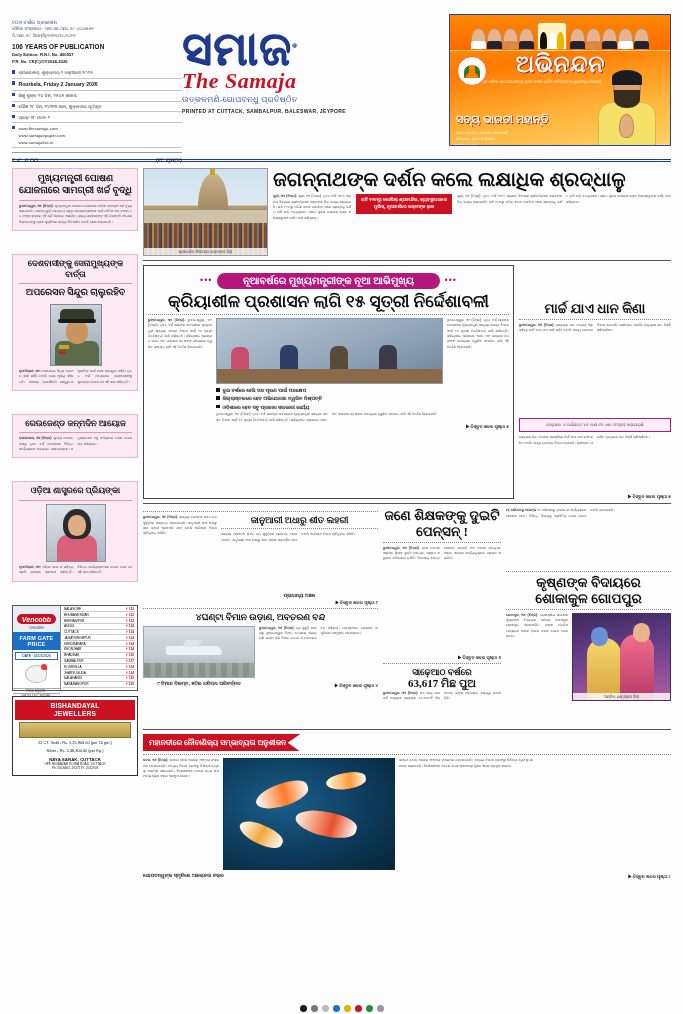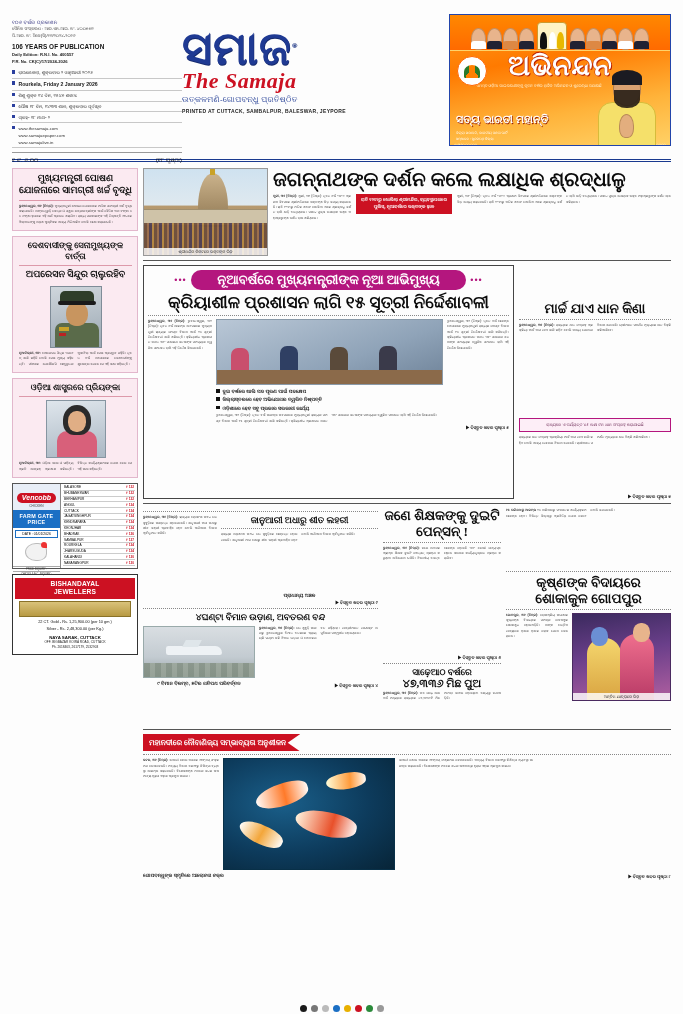--- a/index.html
+++ b/index.html
@@ -129,21 +129,21 @@
   }
   .jg { width:7px; height:17px; border-radius:50% 50% 2px 2px; }
   .jg.b { background:#111; } .jg.y { background:#e8b800; } .jg.w { background:#fff; }
   .ad-body { position: relative; height: 96px; }
   .ad-line1 {
     text-align:center; color:#fff; font-size:9px; font-weight:bold;
     margin-top:3px; text-shadow: .7px .7px 0 #a33;
   }
   .ad-line1 .yr { color:#ffe24a; font-size:11px; }
   .ad-big {
-    text-align:center; color:#fff; font-size:28px; font-weight:bold;
+    text-align:center; color:#fff; font-size:24px; font-weight:bold;
     line-height:1; margin-top:1px;
     text-shadow: 1px 1px 0 #bb2200, -.5px -.5px 0 #bb2200;
     font-family:"Liberation Serif", serif;
   }
   .ad-sm { text-align:center; color:#fff8e0; font-size:4px; line-height:1.35; margin-top:3px; padding:0 48px 0 6px; }
   .ad-name {
     position:absolute; left:6px; bottom:22px;
     color:#fff; font-size:11px; font-weight:bold;
     text-shadow: .8px .8px 0 #992200;
   }
@@ -176,21 +176,21 @@
   
   .content { display: flex; gap: 5px; margin-top: 6px; }
   .col-left { width: 126px; flex-shrink: 0; }
   .col-mid { flex: 1; }
 
   
   .pinkbox {
     background: #fbeaf1;
     border: 1px solid #e2b7cc;
     padding: 4px 5px 5px 6px;
-    margin-bottom: 5px;
+    margin-bottom: 23px;
   }
   .pb-head {
     text-align: center;
     color: #111;
     font-size: 9.5px;
     font-weight: bold;
     line-height: 1.25;
     font-family: "Liberation Serif", serif;
     border-bottom: .5px solid #d9a;
     padding-bottom: 3px;
@@ -249,21 +249,21 @@
   .hl-xl { font-size: 20px; }
   .hl-lg { font-size: 17px; }
   .hl-md { font-size: 13.5px; }
   .hl-sm { font-size: 11px; }
   .hl-xs { font-size: 9px; }
 
   .kicker {
     background: #b4167e;
     color: #fff;
     text-align: center;
-    font-size: 13px;
+    font-size: 10px;
     font-weight: bold;
     font-family: "Liberation Serif", serif;
     padding: 2px 26px;
     border-radius: 11px;
     display: inline-block;
     position: relative;
   }
   .kicker-wrap { text-align:center; margin-bottom: 3px; }
   .kdots { color:#b4167e; font-size:9px; letter-spacing:1px; vertical-align:middle; }
 
@@ -499,20 +499,27 @@
           <div class="of-capbrim"></div>
           <div class="of-badge"></div>
           <div class="of-badge2"></div>
         </div>
         <div class="body-text two">
           <b>ନୂଆଦିଲ୍ଲୀ, ୩୧:</b>
           <span>ଅପରେସନ ସିନ୍ଦୂର ଏଯାବତ୍ ଜାରି ରହିଛି ବୋଲି ସେନା ମୁଖ୍ୟ କହିଛନ୍ତି। ସୀମାରେ ଯେକୌଣସି ଆହ୍ୱାନର ମୁକାବିଲା ପାଇଁ ସେନା ପ୍ରସ୍ତୁତ ରହିଛି। ନୂତନ ବର୍ଷ ଅବସରରେ ଦେଶବାସୀଙ୍କୁ ଶୁଭେଚ୍ଛା ଜଣାଇ ସେ ଏହି କଥା କହିଛନ୍ତି।</span>
         </div>
       </div>
 
+      <div class="pinkbox">
+        <div class="pb-head sm">ରେଉଜେଣ୍ଡ ଜନ୍ମଦିନ ଆୟୋଜ</div>
+        <div class="body-text two">
+          <b>ରାଉରକେଲା, ୩୧ (ନିପ୍ର):</b>
+          <span>ସ୍ଥାନୀୟ ସଂଗଠନ ପକ୍ଷରୁ ନୂତନ ବର୍ଷ ଅବସରରେ ବିଭିନ୍ନ କାର୍ଯ୍ୟକ୍ରମ ଆୟୋଜନ କରାଯାଇଥିଲା। ଅନୁଷ୍ଠାନରେ ବହୁ ସଂଖ୍ୟାରେ ଲୋକ ଯୋଗଦାନ କରିଥିଲେ।</span>
+        </div>
+      </div>
 
       <div class="pinkbox">
         <div class="pb-head sm">ଓଡ଼ିଆ ଶାସ୍ତ୍ରରେ ପ୍ରିୟଙ୍କା</div>
         <div class="lady-photo">
           <div class="ld-body"></div>
           <div class="ld-hair"></div>
           <div class="ld-face"></div>
         </div>
         <div class="body-text two">
           <b>ନୂଆଦିଲ୍ଲୀ, ୩୧:</b>
@@ -766,21 +773,21 @@
             <b>ଭୁବନେଶ୍ୱର, ୩୧ (ନିପ୍ର):</b>
             <span>ଜଣେ ଅବସରପ୍ରାପ୍ତ ଶିକ୍ଷକ ଦୁଇଟି ପେନ୍‌ସନ୍‌ ଗ୍ରହଣ କରୁଥିବା ଅଭିଯୋଗ ଉଠିଛି। ବିଭାଗୀୟ ତଦନ୍ତ ଆରମ୍ଭ ହୋଇଛି ଏବଂ ଦୋଷୀ ସାବ୍ୟସ୍ତ ହେଲେ କଠୋର କାର୍ଯ୍ୟାନୁଷ୍ଠାନ ଗ୍ରହଣ କରାଯିବ।</span>
           </div>
           <div class="readmore">
             <span class="ar">▶</span>
             <span>ବିସ୍ତୃତ ଖବର ପୃଷ୍ଠା ୬</span>
           </div>
           <div class="hr-dd"></div>
           <div>
             <div class="hl hl-xs">ସାଢ଼େଆଠ ବର୍ଷରେ</div>
-            <div class="hl hl-sm">୪୭,୩୩୬ ମିଛ ପୁଅ</div>
+            <div class="hl hl-sm">63,617 ମିଛ ପୁଅ</div>
             <div class="body-text two" style="margin-top:2px;height:34px;overflow:hidden;">
               <b>ଭୁବନେଶ୍ୱର, ୩୧ (ନିପ୍ର):</b>
               <span>ଗତ ସାଢ଼େ ଆଠ ବର୍ଷ ମଧ୍ୟରେ ରାଜ୍ୟରେ ୪୭,୩୩୬ଟି ମିଛ ମାମଲା ଦାଖଲ ହୋଇଥିବା ତଥ୍ୟରୁ ଜଣାପଡ଼ିଛି।</span>
             </div>
           </div>
         </div>
 
         <div style="flex:1;">
           <div>
             <div class="body-text two" style="height:60px;overflow:hidden;">

